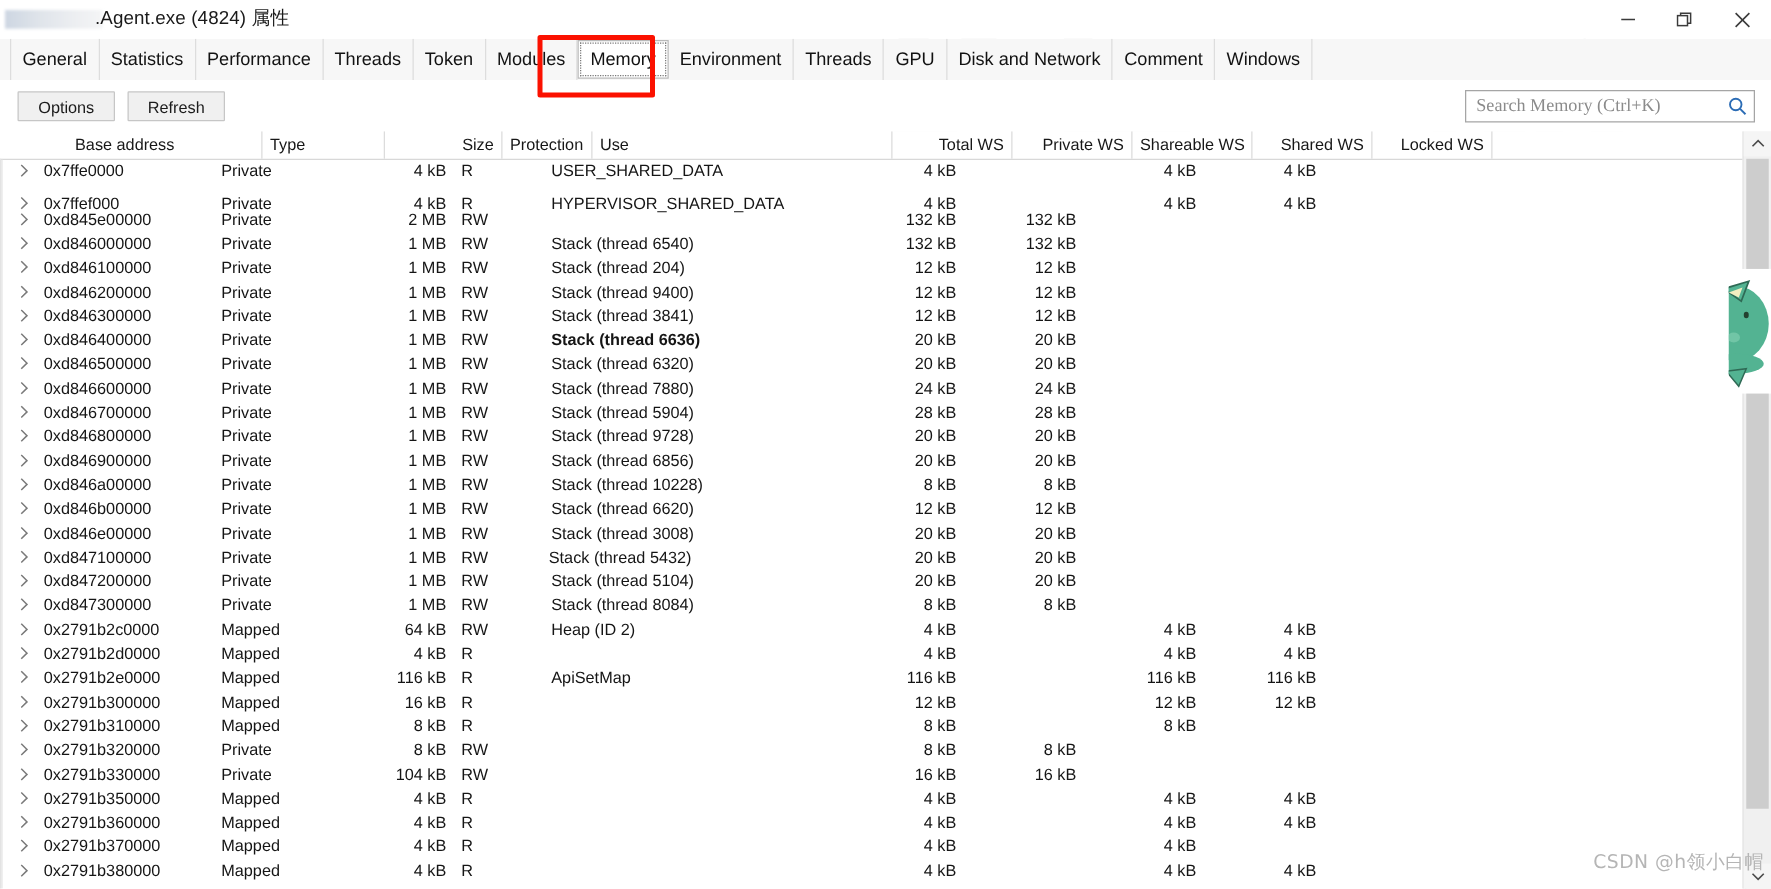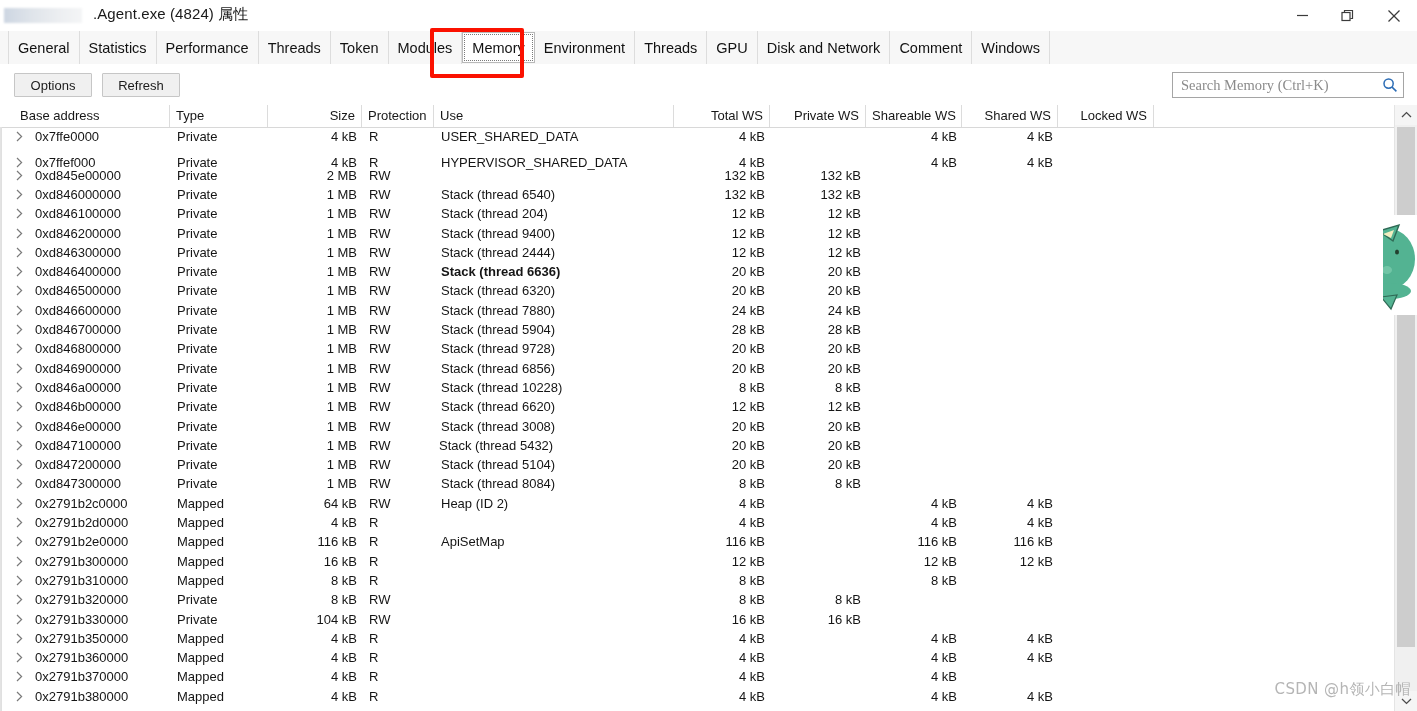--- a/index.html
+++ b/index.html
@@ -21,21 +21,21 @@
 
   
   .titlebar{position:absolute;left:0;top:0;width:1417px;height:31px;background:#fff;z-index:20;}
   .title-redact{
     position:absolute;left:4px;top:8px;width:78px;height:15px;
     background:linear-gradient(90deg,#cdd6e2 0%,#dfe4ea 35%,#eceef1 70%,#f4f5f6 100%);
     filter:blur(1.2px);
   }
   .title-text{
     position:absolute;left:76px;top:5px;font-size:15px;color:#1a1a1a;
-    white-space:nowrap;letter-spacing:.1px;margin-left:17px;
+    white-space:nowrap;letter-spacing:.1px;
   }
   .wincontrols{position:absolute;right:0;top:0;height:31px;display:flex;z-index:21;}
   .wc{width:46px;height:31px;display:flex;align-items:center;justify-content:center;color:#3b3b3b;}
   .wc svg{display:block;}
 
   
   .tabstrip{
     position:absolute;left:0;top:31px;width:1417px;height:33px;
     background:#f7f7f7;border-bottom:1px solid #d9d9d9;z-index:10;
   }
@@ -70,21 +70,21 @@
   .searchbox .sicon{width:26px;display:flex;align-items:center;justify-content:center;color:#2b6cb5;}
 
   
   .listwrap{position:absolute;left:0;top:105px;width:1417px;height:606px;background:#fff;z-index:8;}
   .headerrow{
     position:absolute;left:0;top:0;width:1395px;height:22px;
     background:#ffffff;border-bottom:1px solid #d8d8d8;
   }
   .hcell{
     position:absolute;top:0;height:22px;line-height:22px;font-size:13px;color:#171717;
-    box-sizing:border-box;border-right:1px solid #dcdcdc;padding:0 6px;white-space:nowrap;
+    box-sizing:border-box;border-right:1px solid #dcdcdc;padding:0 6px;white-space:nowrap;margin-left:40px;
   }
   .hcell.r{text-align:right;}
   .rowsarea{
     position:absolute;left:0;top:22px;width:1395px;height:584px;overflow:hidden;
     border-left:1px solid #e3e3e3;border-right:1px solid #e3e3e3;
   }
   .row{position:absolute;left:0;width:1395px;height:19.3px;}
   .cell{
     position:absolute;top:0;height:19.3px;line-height:19.3px;font-size:13px;color:#151515;
     white-space:nowrap;box-sizing:border-box;padding:0 6px;
@@ -301,21 +301,21 @@
           <div class="cell r" style="left: 1058px; width: 96px;"></div>
         </div>
         <div class="row" style="top: 115.8px;">
           <span class="twisty"><svg width="7" height="11" viewBox="0 0 7 11">
               <path d="M1 1 L5.6 5.5 L1 10" fill="none" stroke="#7a7a7a" stroke-width="1.2"></path>
             </svg></span>
           <div class="cell" style="left: 28px; width: 142px;">0xd846300000</div>
           <div class="cell" style="left: 170px; width: 98px;">Private</div>
           <div class="cell r" style="left: 268px; width: 94px;">1 MB</div>
           <div class="cell" style="left: 362px; width: 72px;">RW</div>
-          <div class="cell" style="left: 434px; width: 240px;">Stack (thread 2444)</div>
+          <div class="cell" style="left: 434px; width: 240px;">Stack (thread 3841)</div>
           <div class="cell r" style="left: 674px; width: 96px;">12 kB</div>
           <div class="cell r" style="left: 770px; width: 96px;">12 kB</div>
           <div class="cell r" style="left: 866px; width: 96px;"></div>
           <div class="cell r" style="left: 962px; width: 96px;"></div>
           <div class="cell r" style="left: 1058px; width: 96px;"></div>
         </div>
         <div class="row" style="top: 135.1px;">
           <span class="twisty"><svg width="7" height="11" viewBox="0 0 7 11">
               <path d="M1 1 L5.6 5.5 L1 10" fill="none" stroke="#7a7a7a" stroke-width="1.2"></path>
             </svg></span>

